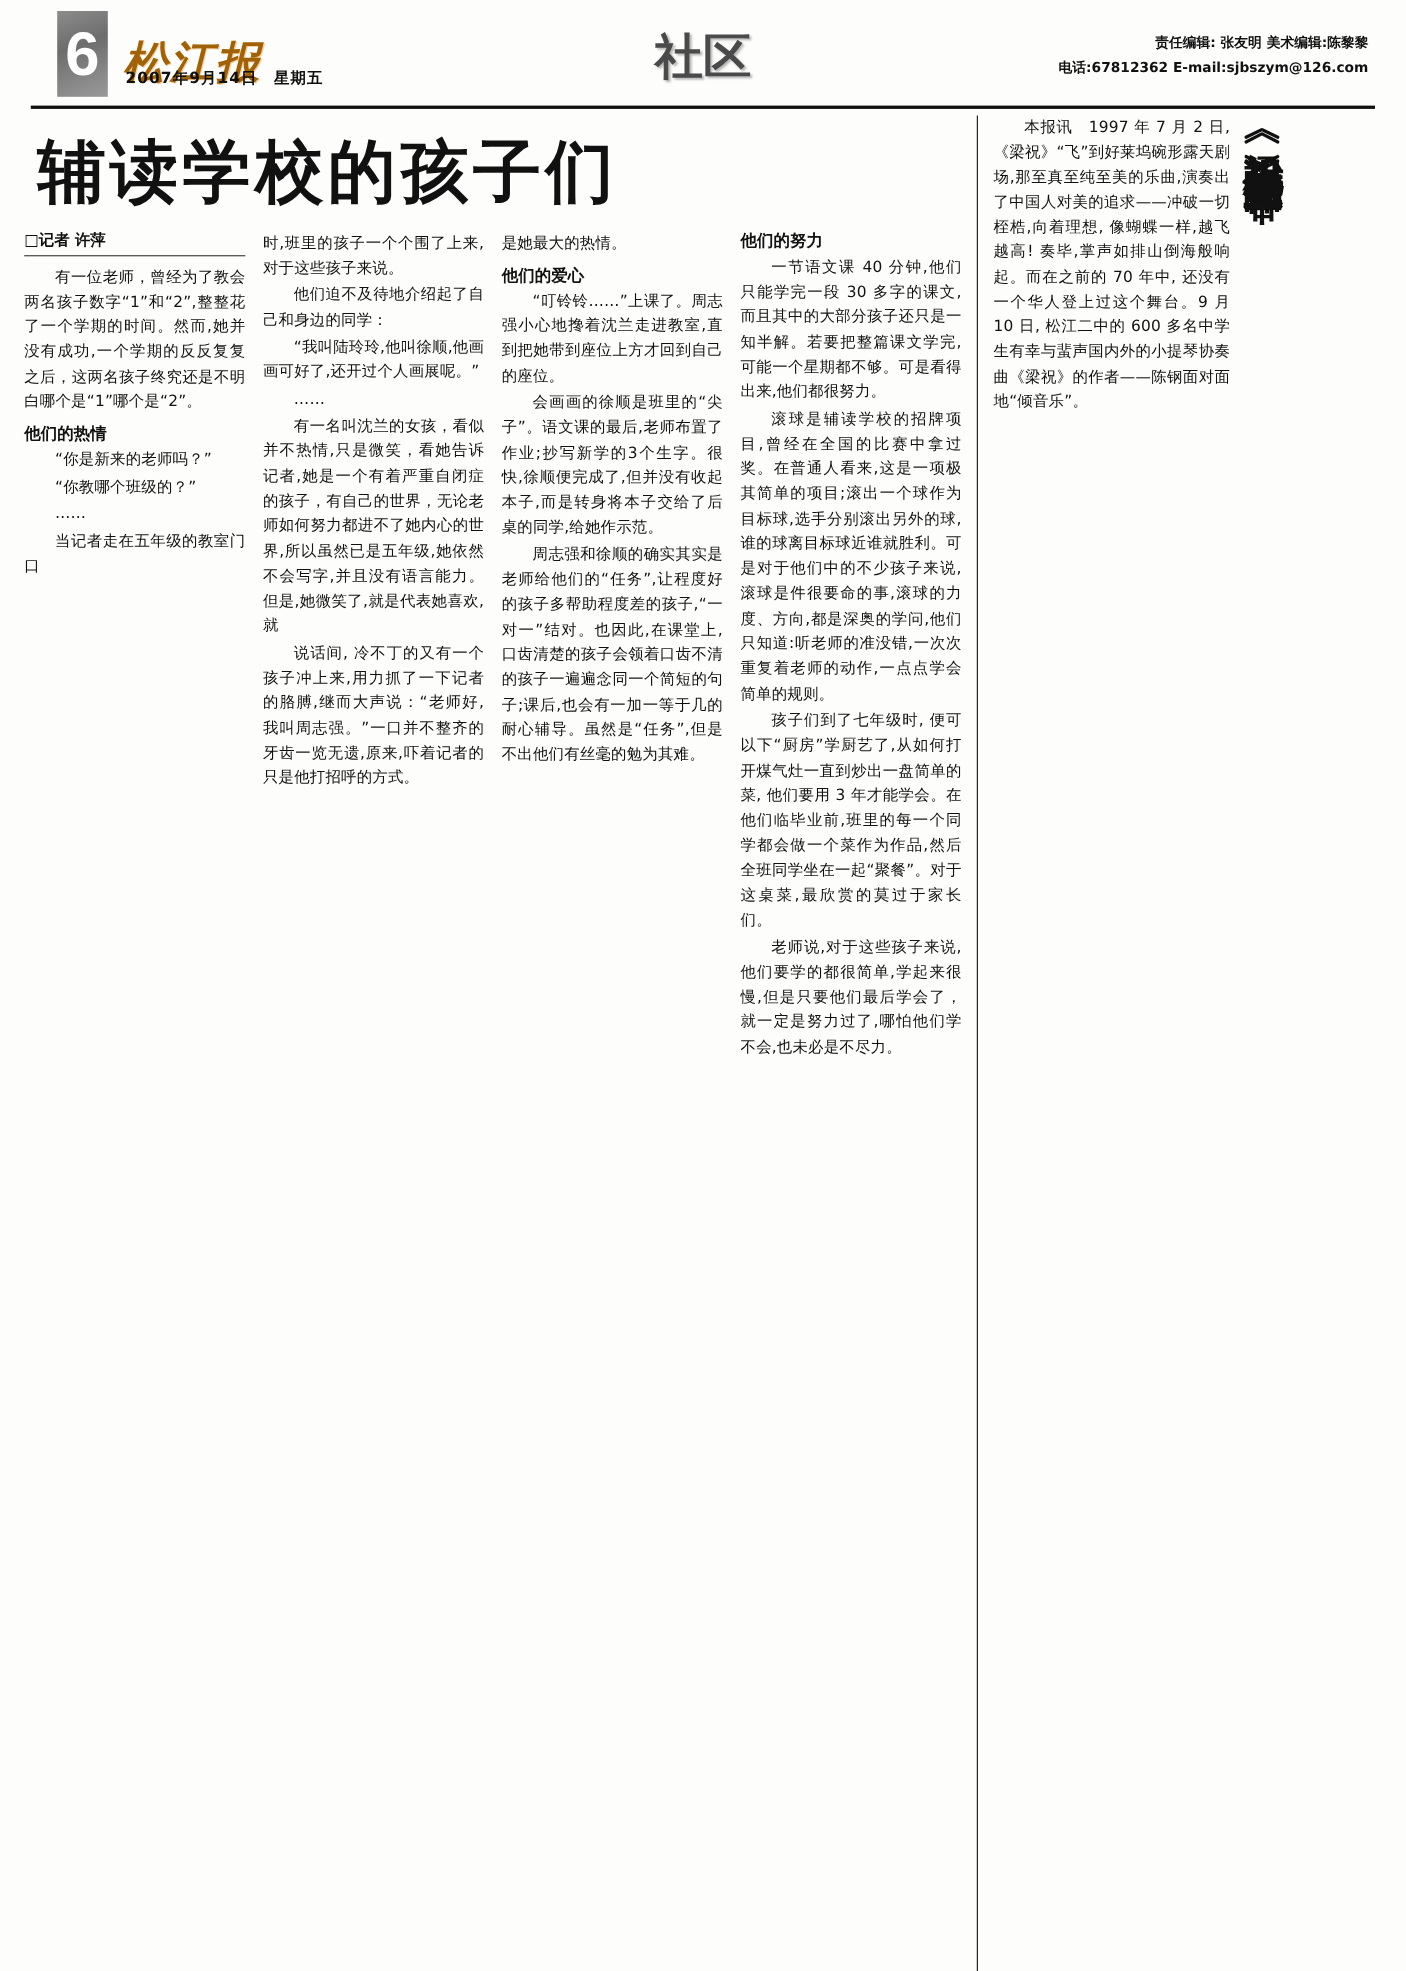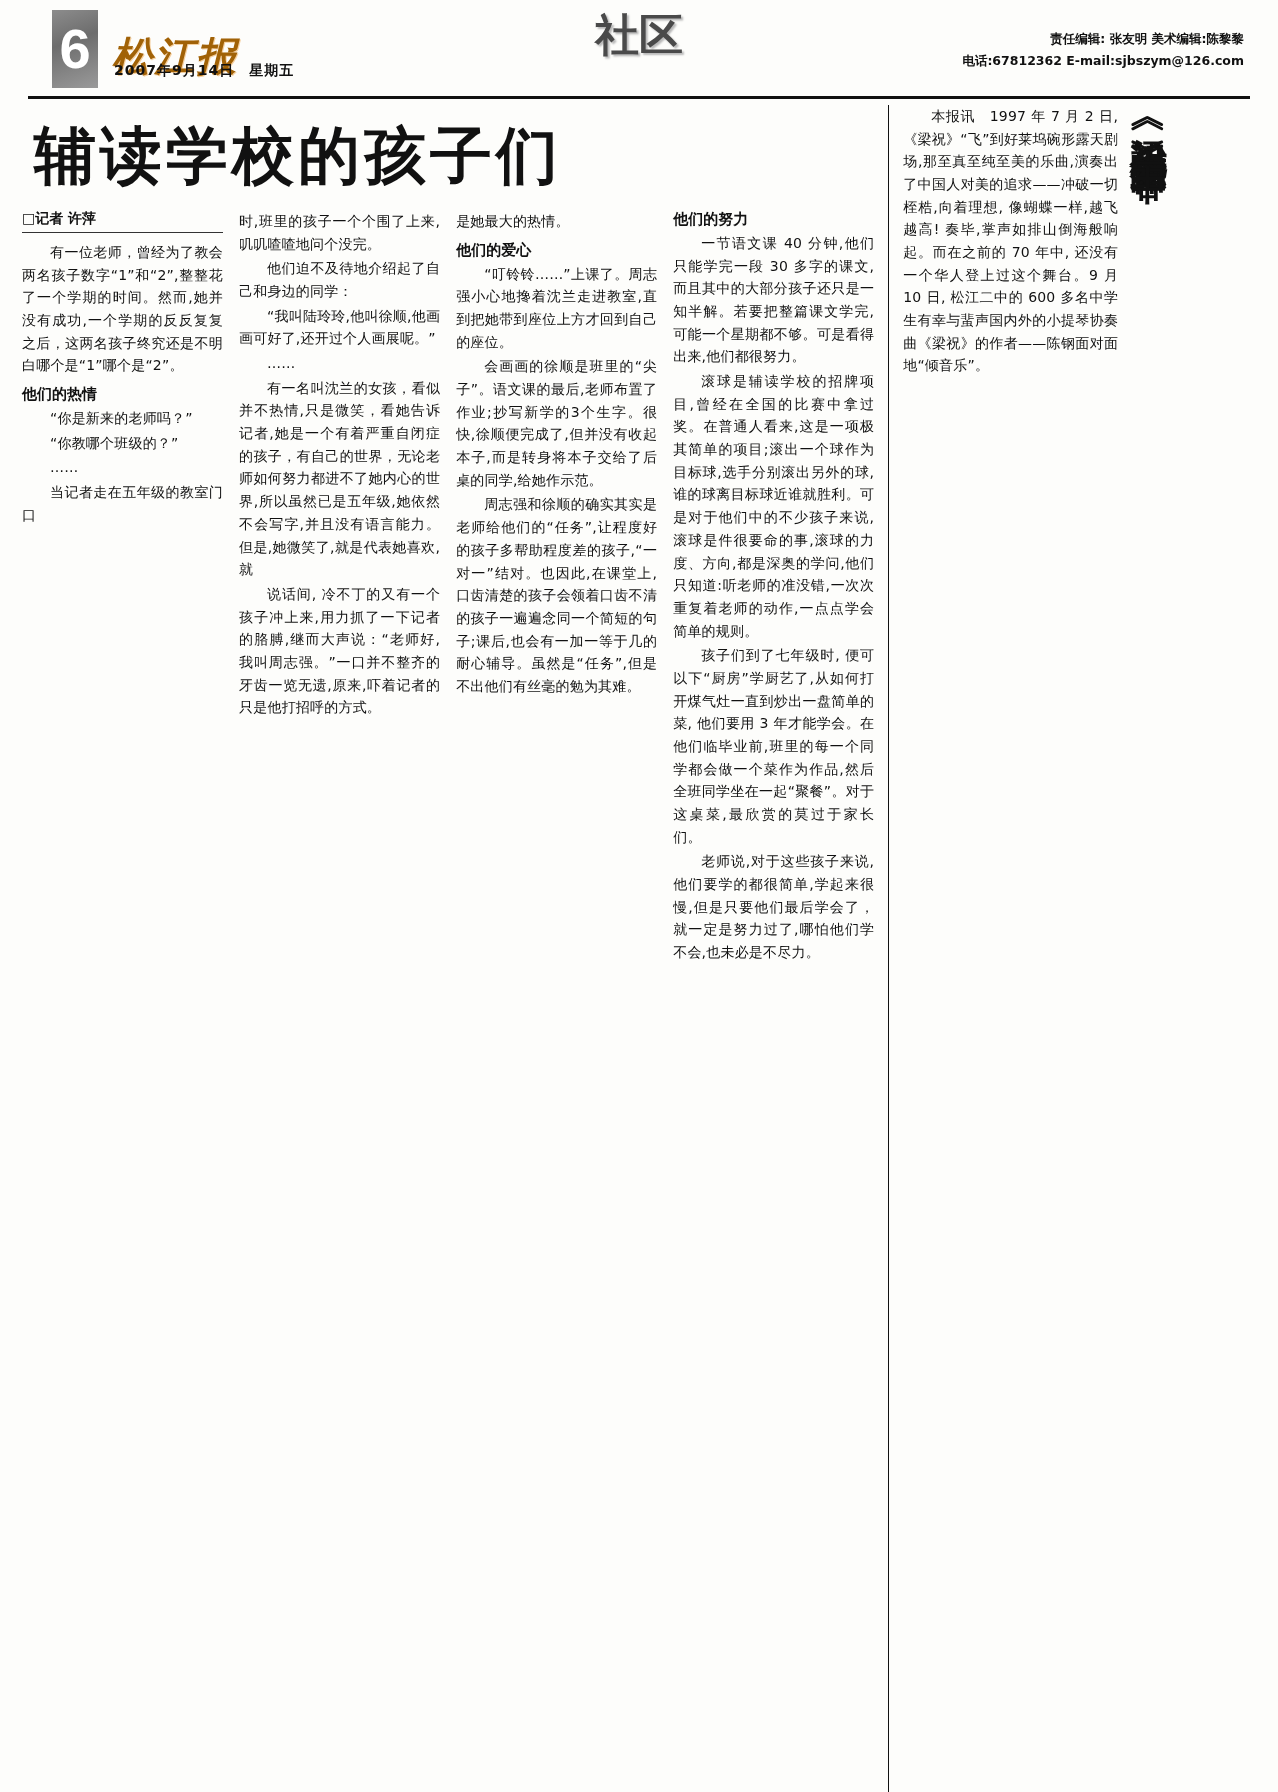--- a/index.html
+++ b/index.html
@@ -29,21 +29,21 @@
     font-size:40px; font-weight:700; color:#a16207;
     font-family:"DejaVu Serif","Liberation Serif",serif;
     font-style:italic; letter-spacing:2px;
     text-shadow:1px 1px 0 #f5d0a0;
   }
   .paper-date {
     position:absolute; left:92px; top:62px;
     font-size:14px; font-weight:700; letter-spacing:1px;text-align:center;
   }
   .section-title {
-    position:absolute; left:0; right:0; top:6px;
+    position:absolute; left:0; right:0; top:22px;
     text-align:center; font-size:44px; font-weight:700;
     color:#4a4a4a;
     font-family:"DejaVu Serif","Liberation Serif",serif;
     text-shadow:2px 2px 2px #b8b8b8;
   }
   .credits { position:absolute; right:12px; top:28px; text-align:right;
     font-size:12.5px; font-weight:700; line-height:1.75; }
   .rule-thick { border-bottom:3px solid #111; margin:0 6px 6px 6px; }
   p.body {
     font-size:14px; line-height:1.62; text-align:justify;
@@ -106,21 +106,21 @@
           <div class="byline-box">□记者 许萍</div>
           <p class="body">有一位老师，曾经为了教会两名孩子数字“1”和“2”,整整花了一个学期的时间。然而,她并没有成功,一个学期的反反复复之后，这两名孩子终究还是不明白哪个是“1”哪个是“2”。</p>
           <div class="subhead">他们的热情</div>
           <p class="body">“你是新来的老师吗？”</p>
           <p class="body">“你教哪个班级的？”</p>
           <p class="body">……</p>
           <p class="body">当记者走在五年级的教室门口</p>
         </div>
 
         <div>
-          <p class="body noind">时,班里的孩子一个个围了上来,叽叽喳喳地问个没完。</p>
+          <p class="body noind">时,班里的孩子一个个围了上来,对于这些孩子来说。</p>
           <p class="body">他们迫不及待地介绍起了自己和身边的同学：</p>
           <p class="body">“我叫陆玲玲,他叫徐顺,他画画可好了,还开过个人画展呢。”</p>
           <p class="body">……</p>
           <p class="body">有一名叫沈兰的女孩，看似并不热情,只是微笑，看她告诉记者,她是一个有着严重自闭症的孩子，有自己的世界，无论老师如何努力都进不了她内心的世界,所以虽然已是五年级,她依然不会写字,并且没有语言能力。但是,她微笑了,就是代表她喜欢,就</p>
           <p class="body">说话间, 冷不丁的又有一个孩子冲上来,用力抓了一下记者的胳膊,继而大声说：“老师好,我叫周志强。”一口并不整齐的牙齿一览无遗,原来,吓着记者的只是他打招呼的方式。</p>
         </div>
 
         <div>
           <p class="body noind">是她最大的热情。</p>
           <div class="subhead">他们的爱心</div>

